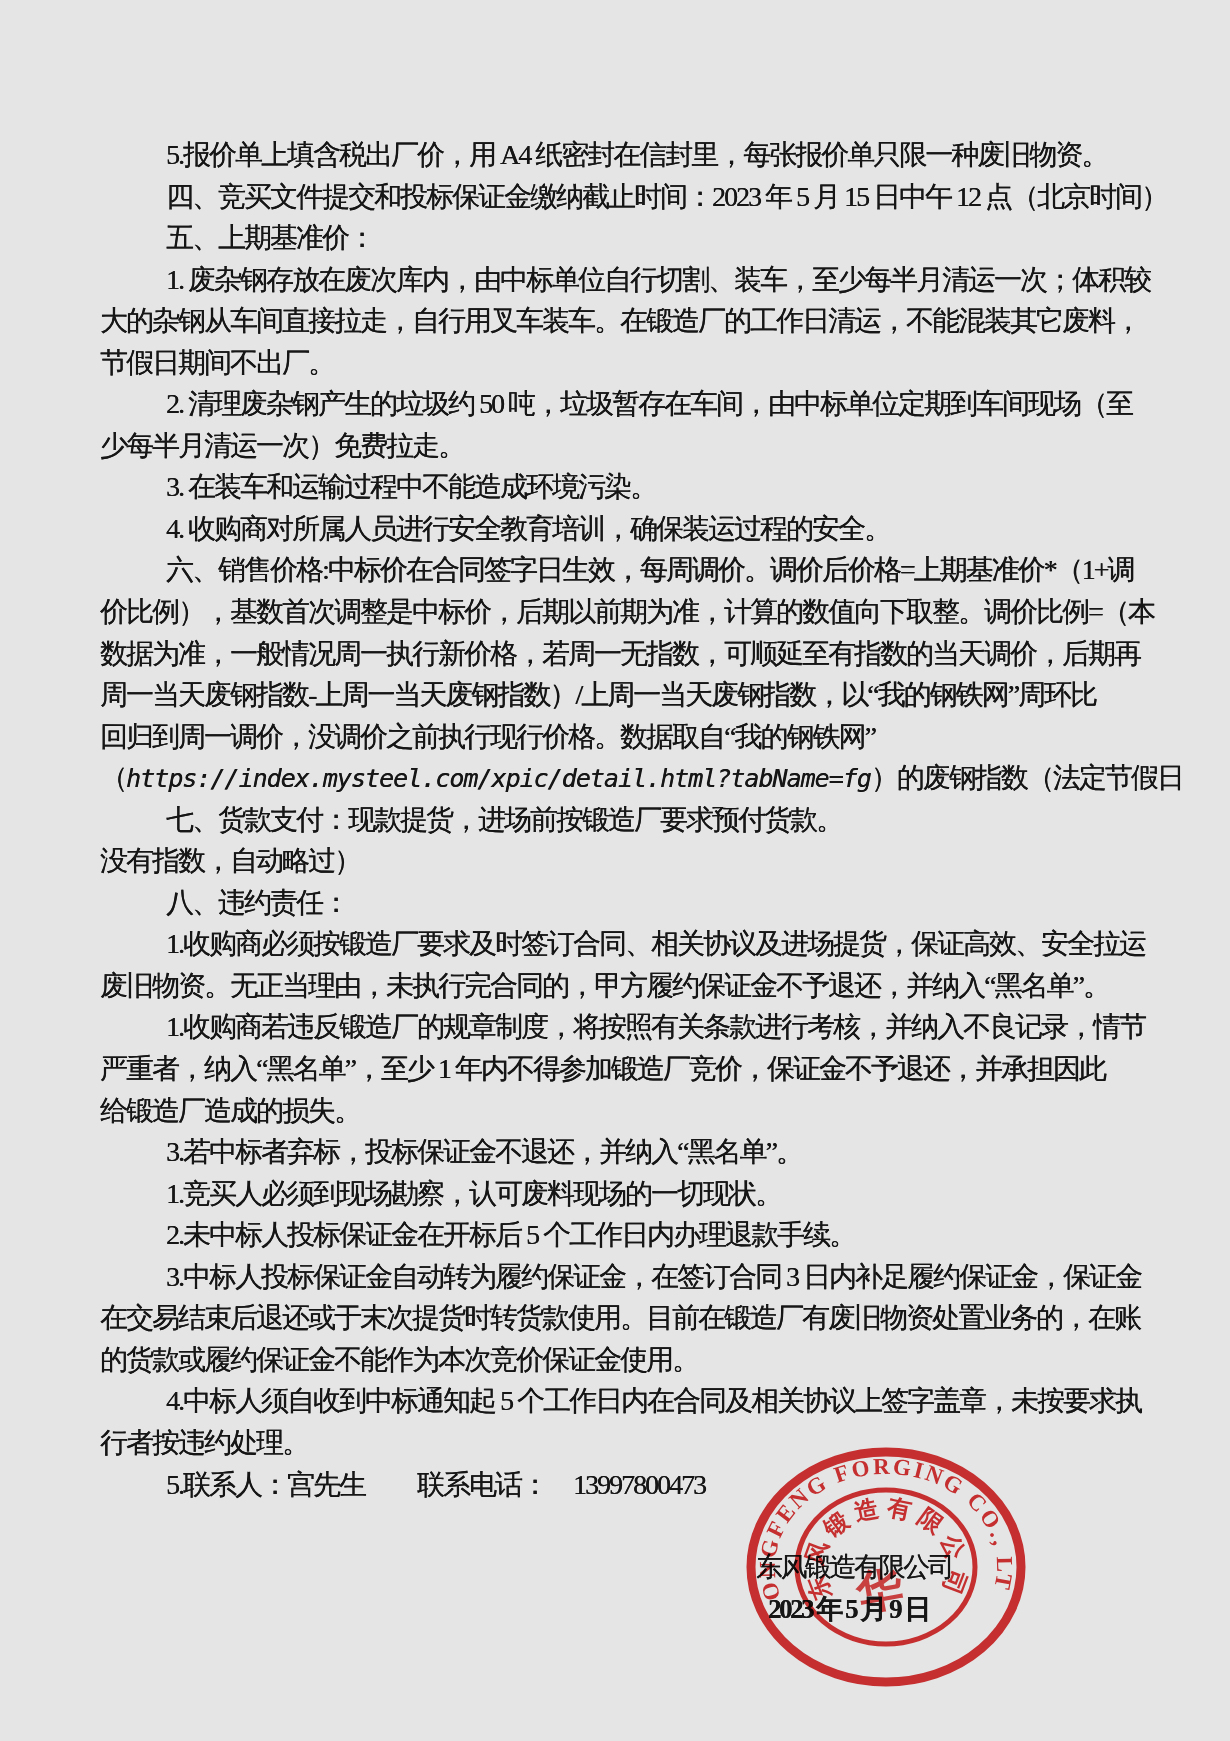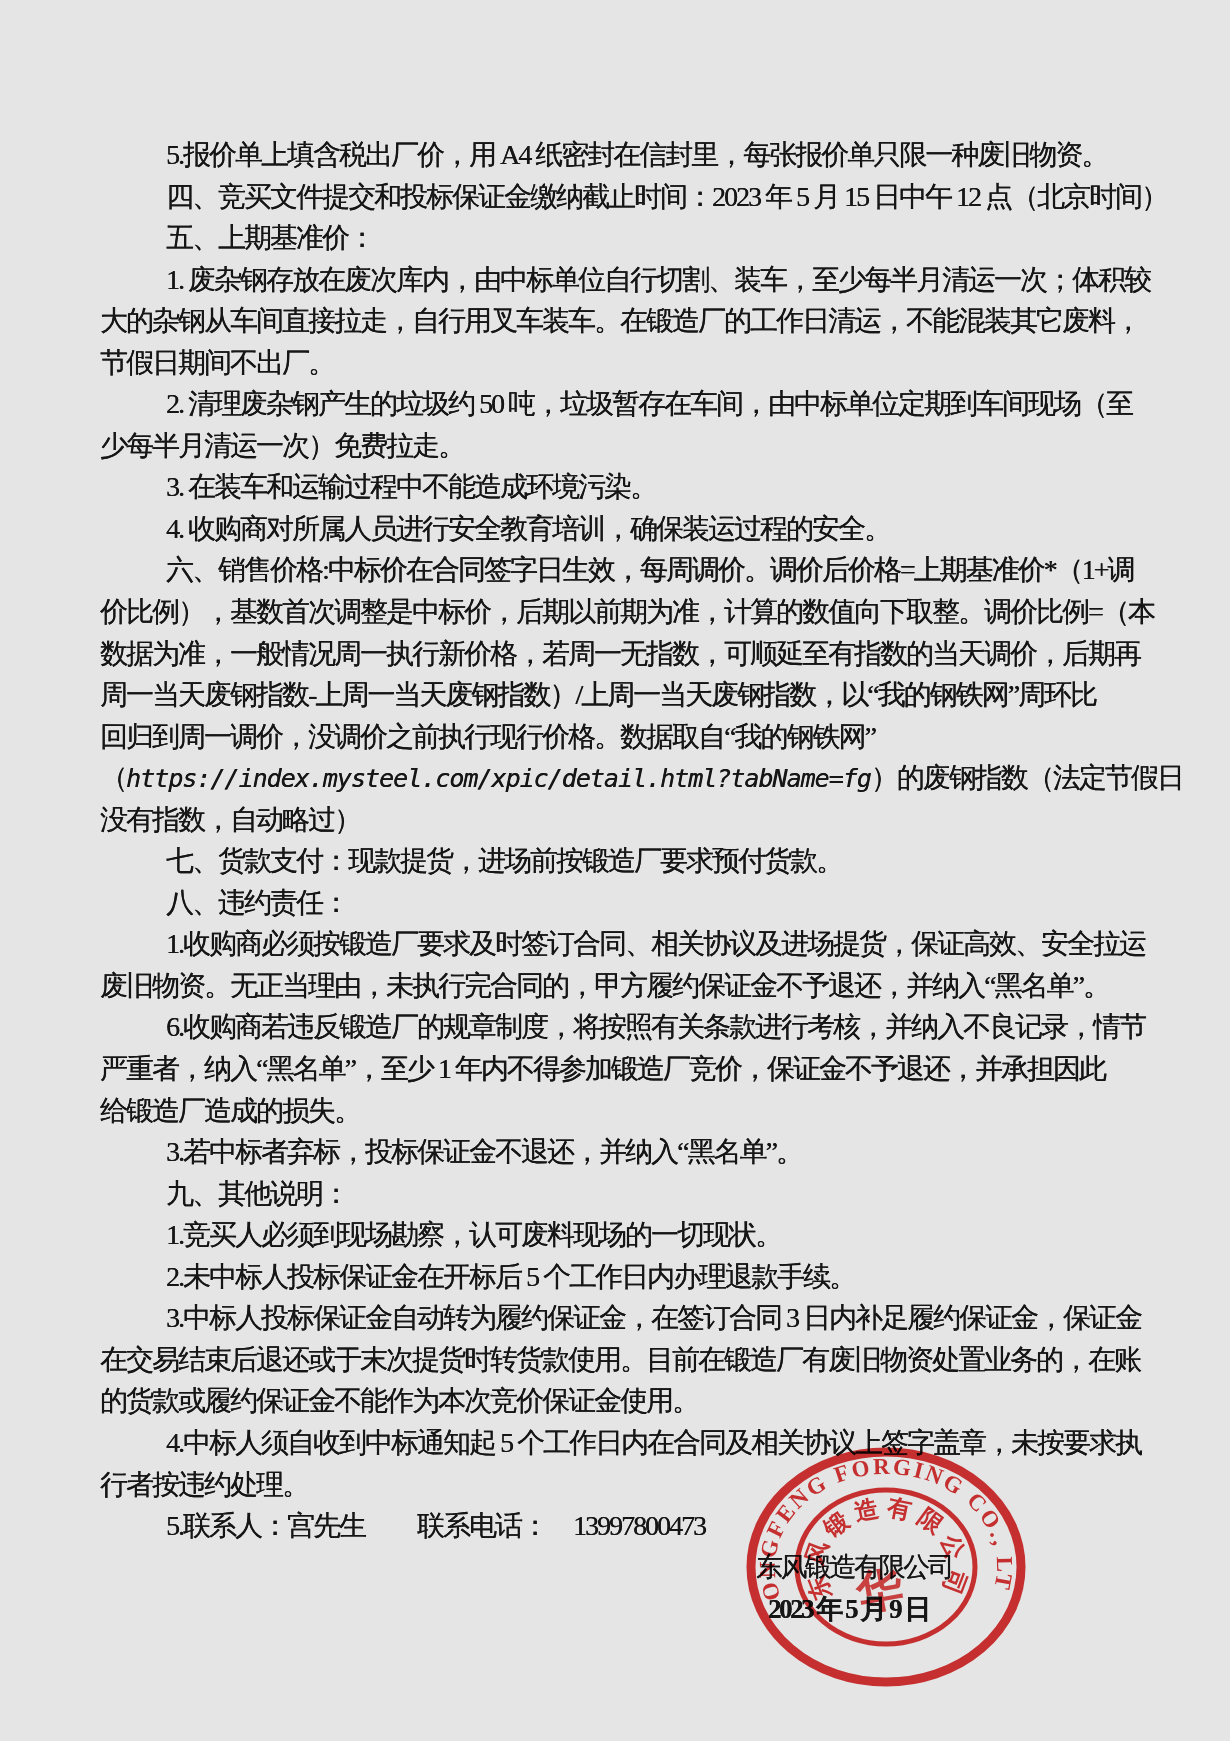--- a/index.html
+++ b/index.html
@@ -72,30 +72,29 @@
       <div class="line indent"><span>2. 清理废杂钢产生的垃圾约 50 吨，垃圾暂存在车间，由中标单位定期到车间现场（至</span></div>
       <div class="line"><span>少每半月清运一次）免费拉走。</span></div>
       <div class="line indent"><span>3. 在装车和运输过程中不能造成环境污染。</span></div>
       <div class="line indent"><span>4. 收购商对所属人员进行安全教育培训，确保装运过程的安全。</span></div>
       <div class="line indent"><span>六、销售价格:中标价在合同签字日生效，每周调价。调价后价格=上期基准价*（1+调</span></div>
       <div class="line"><span>价比例），基数首次调整是中标价，后期以前期为准，计算的数值向下取整。调价比例=（本</span></div>
       <div class="line"><span>数据为准，一般情况周一执行新价格，若周一无指数，可顺延至有指数的当天调价，后期再</span></div>
       <div class="line"><span>周一当天废钢指数-上周一当天废钢指数）/上周一当天废钢指数，以“我的钢铁网”周环比</span></div>
       <div class="line"><span>回归到周一调价，没调价之前执行现行价格。数据取自“我的钢铁网”</span></div>
       <div class="line"><span>（</span><span class="mono">https://index.mysteel.com/xpic/detail.html?tabName=fg</span><span>）的废钢指数（法定节假日</span></div>
+      <div class="line indent"><span>七、货款支付：现款提货，进场前按锻造厂要求预付货款。</span></div>
       <div class="line"><span>没有指数，自动略过）</span></div>
-      <div class="line indent"><span>七、货款支付：现款提货，进场前按锻造厂要求预付货款。</span></div>
       <div class="line indent"><span>八、违约责任：</span></div>
       <div class="line indent"><span>1.收购商必须按锻造厂要求及时签订合同、相关协议及进场提货，保证高效、安全拉运</span></div>
       <div class="line"><span>废旧物资。无正当理由，未执行完合同的，甲方履约保证金不予退还，并纳入“黑名单”。</span></div>
-      <div class="line indent"><span>6.收购商若违反锻造厂的规章制度，将按照有关条款进行考核，并纳入不良记录，情节</span></div>
+      <div class="line indent"><span>1.收购商若违反锻造厂的规章制度，将按照有关条款进行考核，并纳入不良记录，情节</span></div>
       <div class="line"><span>严重者，纳入“黑名单”，至少 1 年内不得参加锻造厂竞价，保证金不予退还，并承担因此</span></div>
       <div class="line"><span>给锻造厂造成的损失。</span></div>
       <div class="line indent"><span>3.若中标者弃标，投标保证金不退还，并纳入“黑名单”。</span></div>
-      <div class="line indent"><span>九、其他说明：</span></div>
       <div class="line indent"><span>1.竞买人必须到现场勘察，认可废料现场的一切现状。</span></div>
       <div class="line indent"><span>2.未中标人投标保证金在开标后 5 个工作日内办理退款手续。</span></div>
       <div class="line indent"><span>3.中标人投标保证金自动转为履约保证金，在签订合同 3 日内补足履约保证金，保证金</span></div>
       <div class="line"><span>在交易结束后退还或于末次提货时转货款使用。目前在锻造厂有废旧物资处置业务的，在账</span></div>
       <div class="line"><span>的货款或履约保证金不能作为本次竞价保证金使用。</span></div>
       <div class="line indent"><span>4.中标人须自收到中标通知起 5 个工作日内在合同及相关协议上签字盖章，未按要求执</span></div>
       <div class="line"><span>行者按违约处理。</span></div>
       <div class="line indent"><span>5.联系人：宫先生　　联系电话：　13997800473</span></div>
     </div>
 

